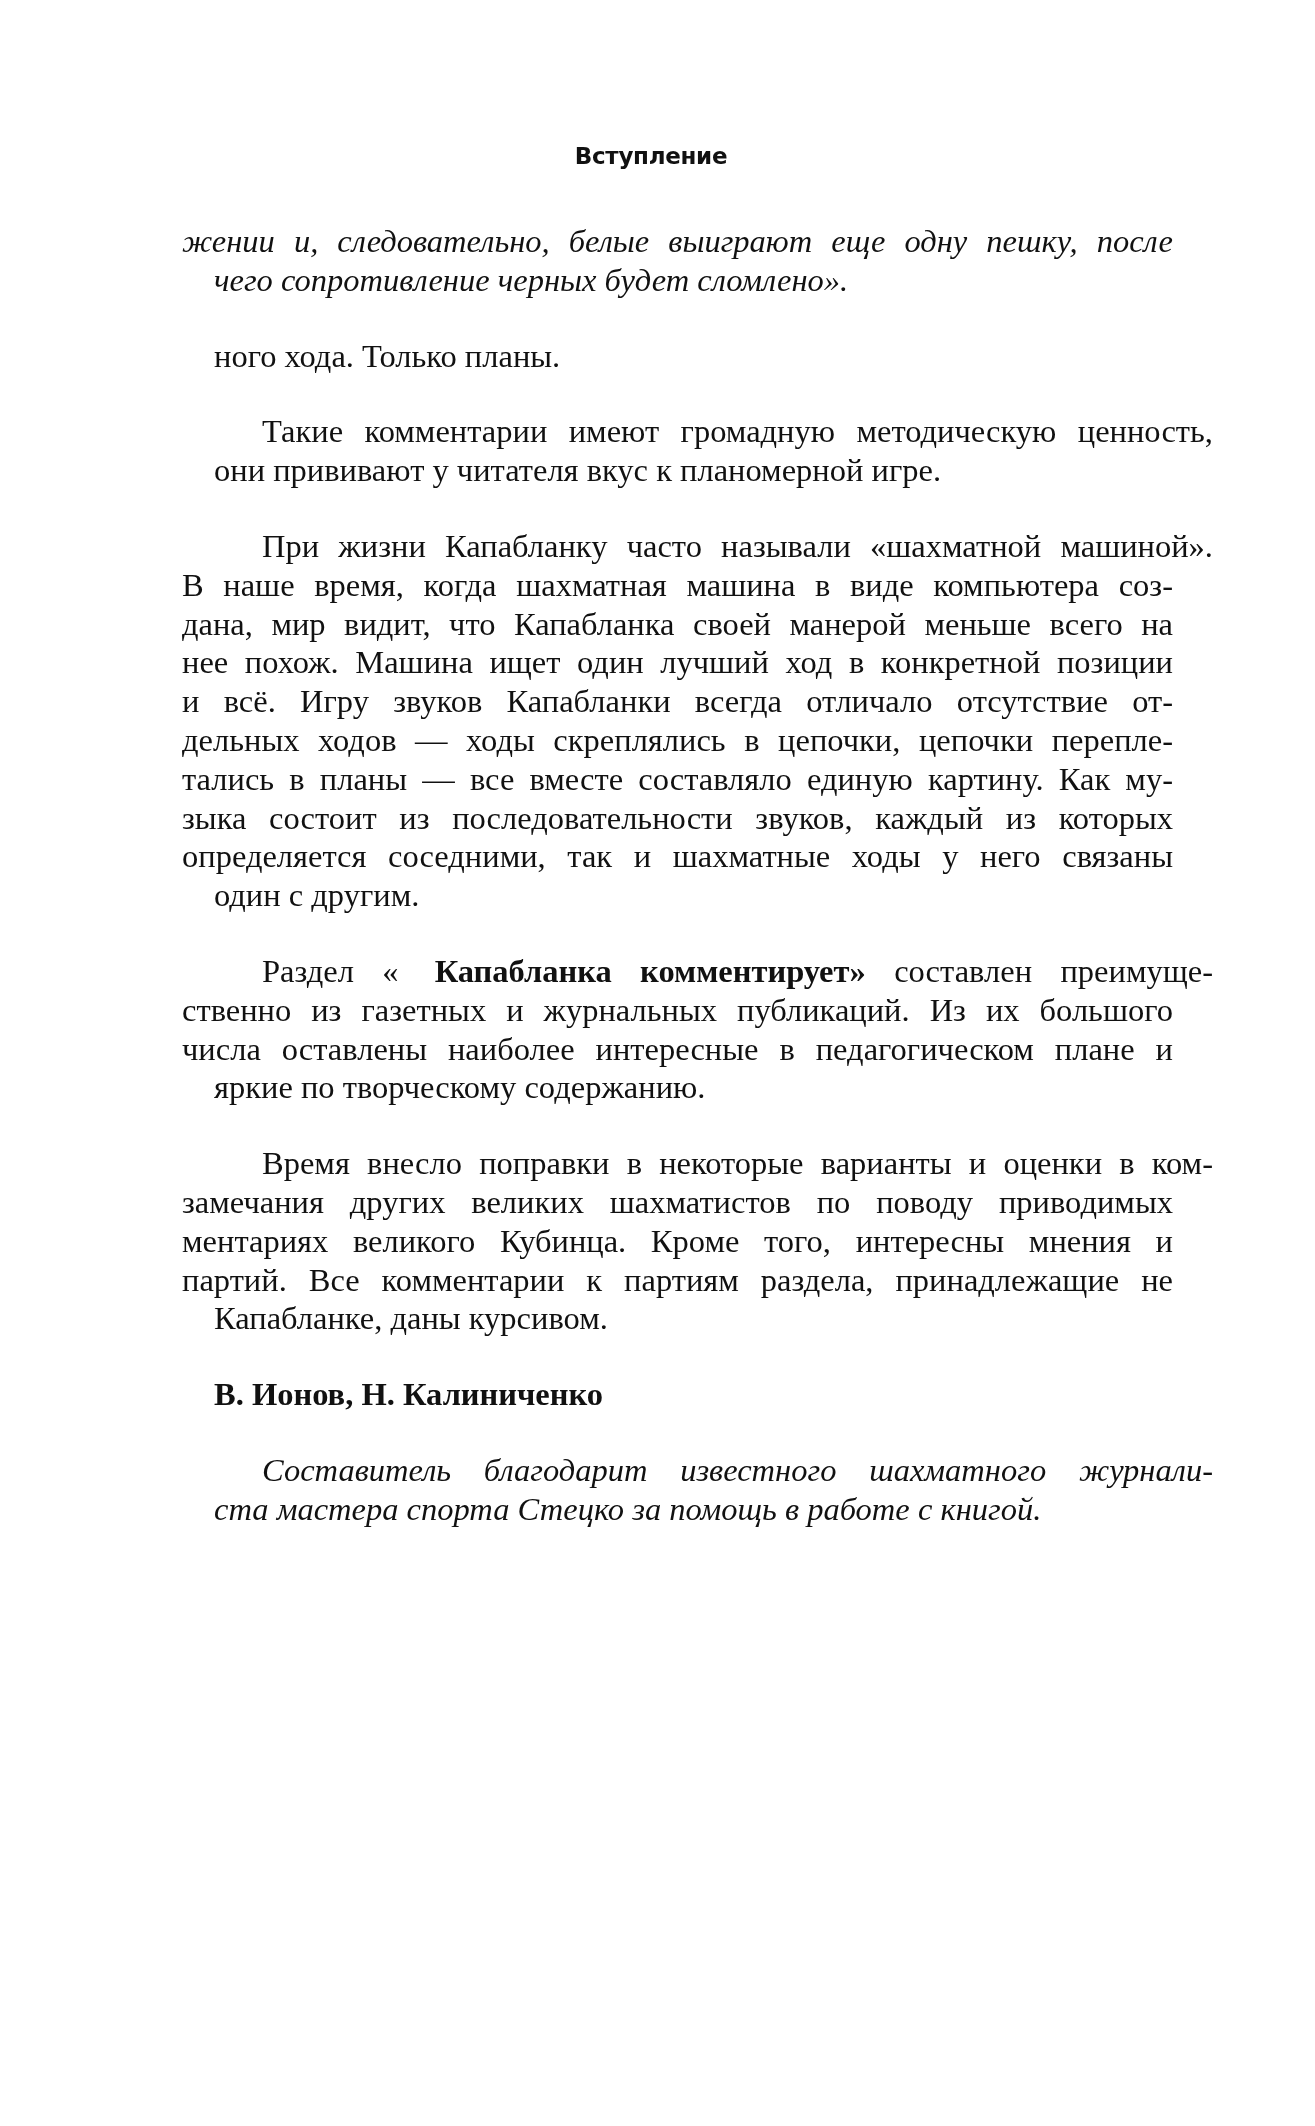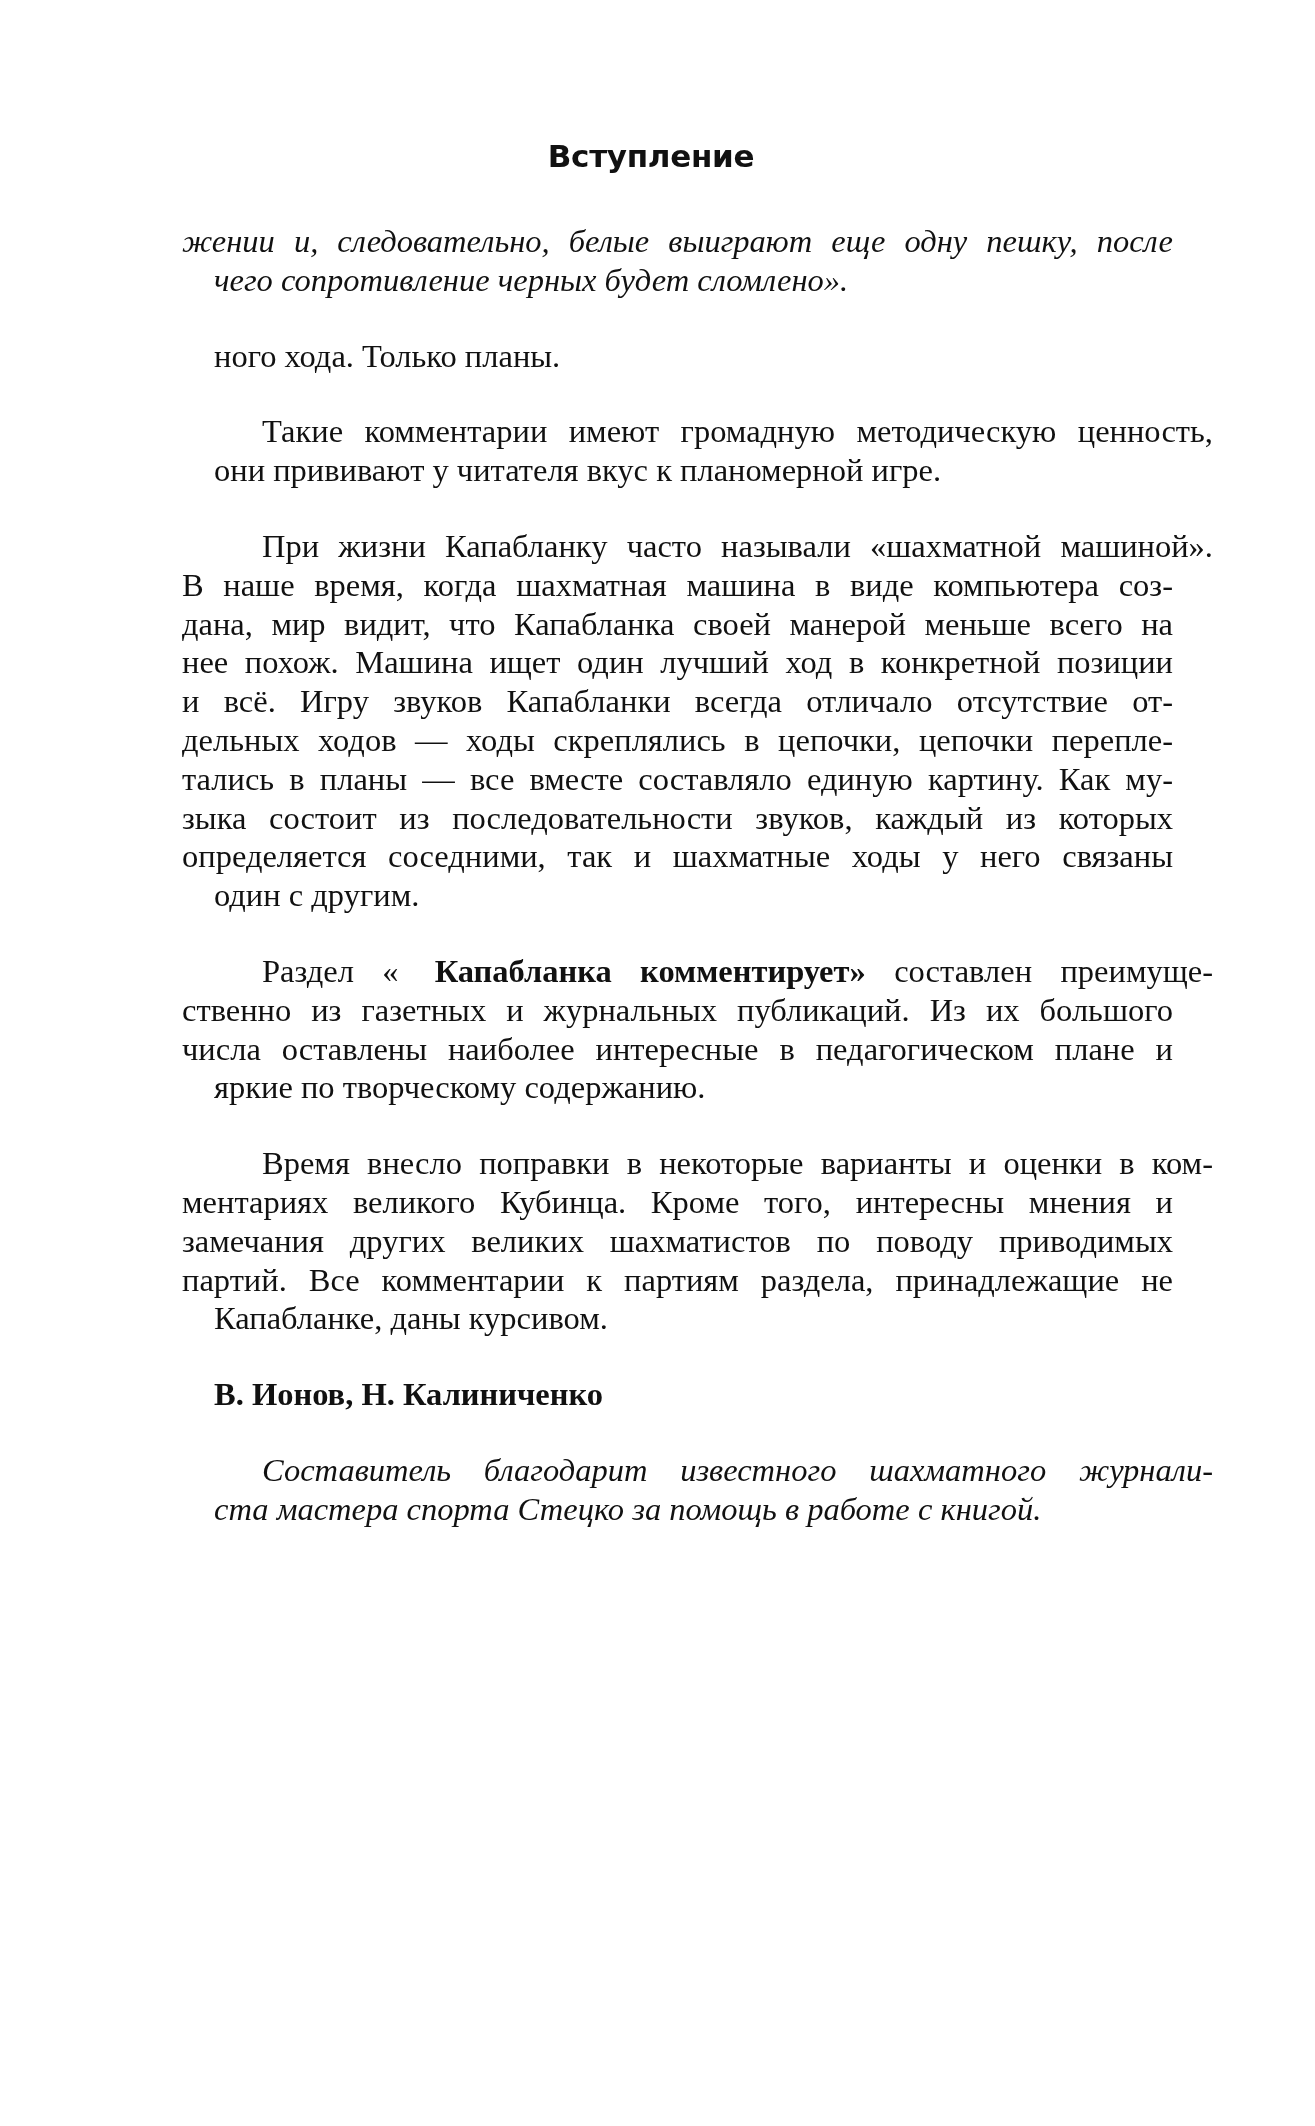--- a/index.html
+++ b/index.html
@@ -1,20 +1,20 @@
 <!DOCTYPE html>
 <html><head>
 <meta charset="utf-8">
 <style>
   html, body { margin: 0; padding: 0; background: #ffffff; }
   body { width: 1315px; height: 2126px; position: relative; overflow: hidden; color: #111111; }
   .page-heading {
     position: absolute; left: 0; width: 1302px; top: 138px;
     text-align: center;
-    font-family: "DejaVu Sans", sans-serif; font-weight: bold; font-size: 31px;
+    font-family: "DejaVu Sans", sans-serif; font-weight: bold; font-size: 23px;
     letter-spacing: -0.3px; line-height: 36px;
   }
   .body-text {
     position: absolute; left: 182px; top: 222px; width: 991px;
     font-family: "Liberation Serif", serif; font-size: 32.5px; line-height: 38.8px;
   }
   .para { margin: 0 0 37px 0; }
   .para .line { display: block; text-align: justify; text-align-last: justify; white-space: nowrap; overflow: visible; height: 38.8px; }
   .para .line.last { text-align-last: left; margin-left: 32px; }
   .para .line.first { text-indent: 40px; }
@@ -60,22 +60,22 @@
 
   <p class="para">
     <span class="line first"><span class="line-inner"><span>Раздел «</span><span class="bold-inline">Капабланка комментирует»</span><span> составлен преимуще-</span></span></span>
     <span class="line"><span class="line-inner">ственно из газетных и журнальных публикаций. Из их большого</span></span>
     <span class="line"><span class="line-inner">числа оставлены наиболее интересные в педагогическом плане и</span></span>
     <span class="line last"><span class="line-inner">яркие по творческому содержанию.</span></span>
   </p>
 
   <p class="para">
     <span class="line first"><span class="line-inner">Время внесло поправки в некоторые варианты и оценки в ком-</span></span>
+    <span class="line"><span class="line-inner">замечания других великих шахматистов по поводу приводимых</span></span>
     <span class="line"><span class="line-inner">ментариях великого Кубинца. Кроме того, интересны мнения и</span></span>
-    <span class="line"><span class="line-inner">замечания других великих шахматистов по поводу приводимых</span></span>
     <span class="line"><span class="line-inner">партий. Все комментарии к партиям раздела, принадлежащие не</span></span>
     <span class="line last"><span class="line-inner">Капабланке, даны курсивом.</span></span>
   </p>
 
   <p class="para signature">
     <span class="line last"><span class="line-inner">В. Ионов, Н. Калиниченко</span></span>
   </p>
 
   <p class="para italic">
     <span class="line first"><span class="line-inner">Составитель благодарит известного шахматного журнали-</span></span>

